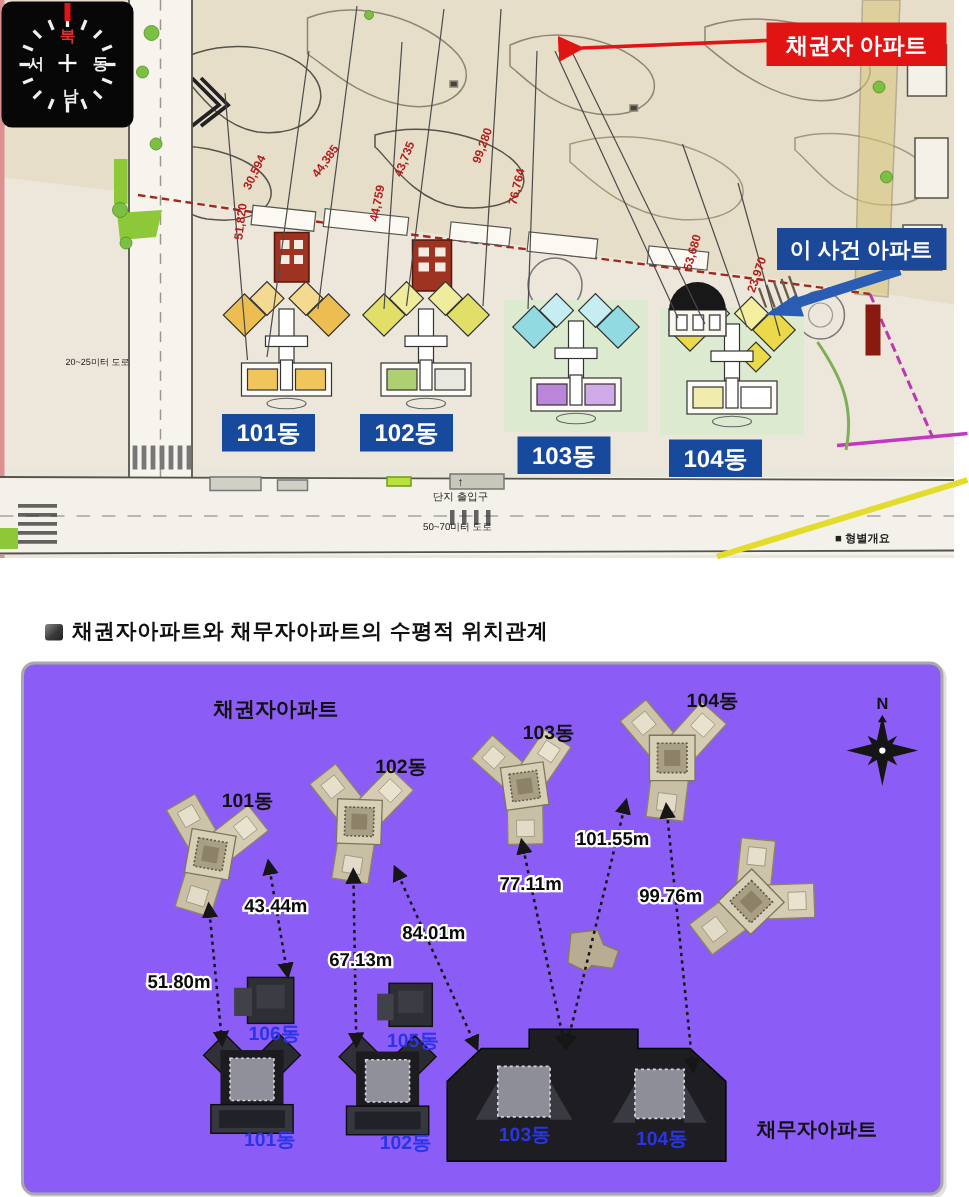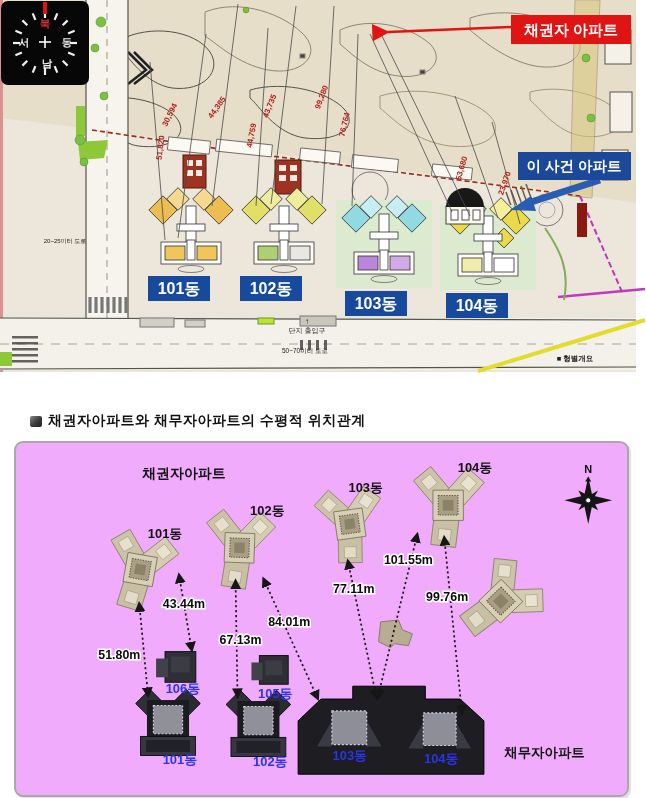--- a/index.html
+++ b/index.html
@@ -3,21 +3,21 @@
 <meta charset="utf-8">
 <style>
   html,body{margin:0;padding:0;background:#fff;}
   .page{position:relative;width:646px;height:798px;background:#fff;overflow:hidden;
         font-family:"Liberation Sans", sans-serif;}
   .map-wrap{position:absolute;left:0;top:0;width:646px;height:378px;}
   .caption{position:absolute;left:6px;top:412px;width:620px;display:flex;align-items:center;gap:6px;
            font-size:14px;font-weight:bold;color:#111;letter-spacing:0.5px;margin-left:24px;}
   .caption .bullet{display:inline-block;width:12px;height:11px;border-radius:2px;
            background:linear-gradient(135deg,#8a8a8a 0%,#3a3a3a 55%,#222 100%);flex:0 0 auto;}
-  .panel{position:absolute;left:14px;top:441px;width:611px;height:352px;background:#f0abfc;
+  .panel{position:absolute;left:14px;top:441px;width:611px;height:352px;background:#8b5cf6;
          border:2px solid #a9a9a9;border-radius:9px;box-shadow:2px 2px 0 #e0e0e0;}
   .panel svg{display:block;}
   svg text{font-family:"Liberation Sans", sans-serif;}
 </style>
 </head>
 <body>
 
 <div class="page">
 
   <div class="map-wrap">

